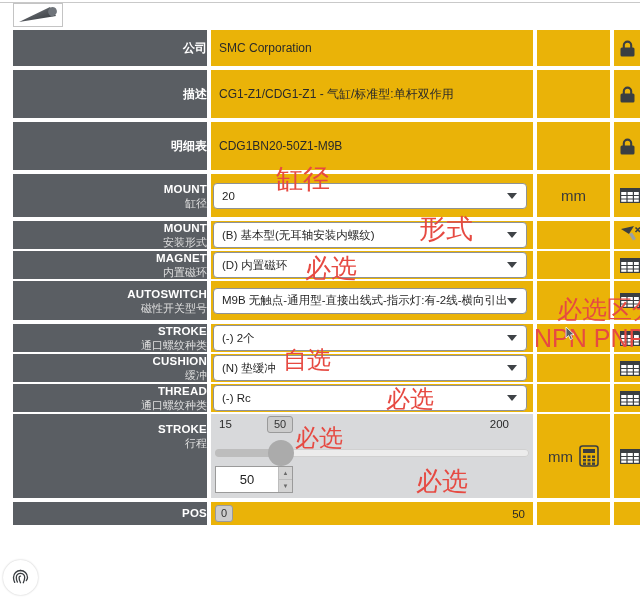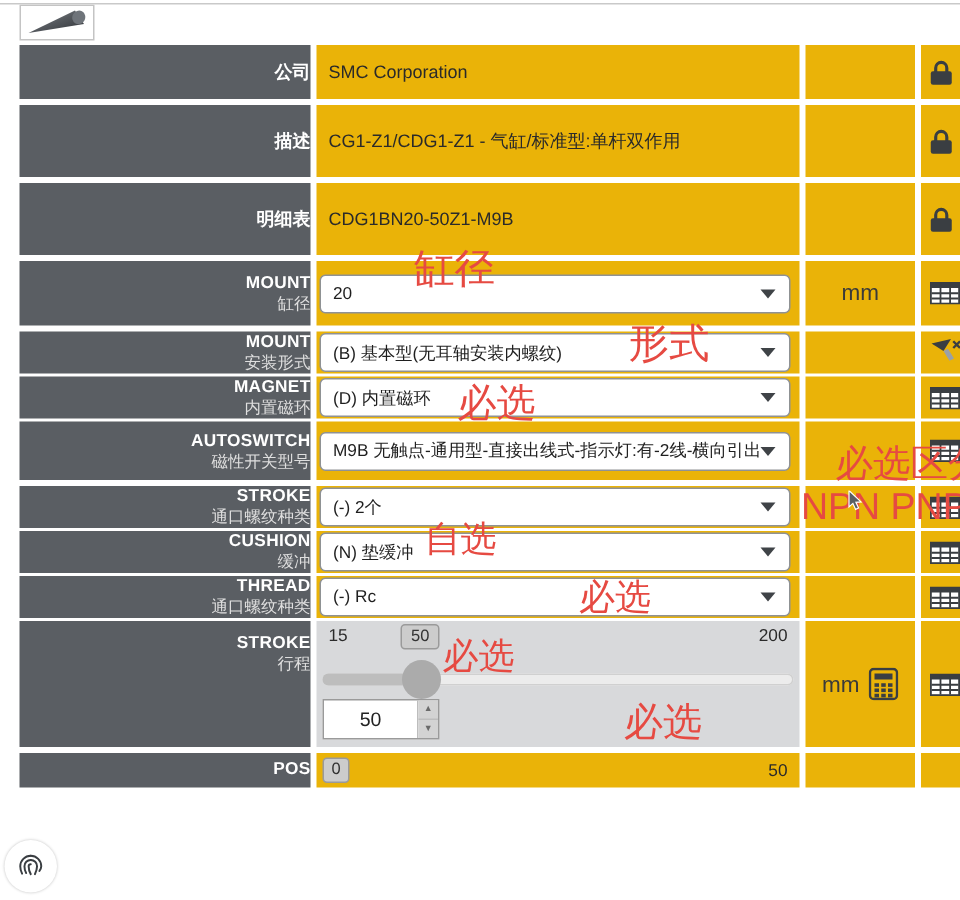--- a/index.html
+++ b/index.html
@@ -34,21 +34,21 @@
     margin-left:2px;position:relative;width:314px;height:26px;background:#fff;
     border:1px solid #8f9294;border-radius:4px;display:flex;align-items:center;
     padding:0 32px 0 8px;box-sizing:border-box;font-size:11.5px;color:#1f1f1f;white-space:nowrap;overflow:hidden;
   }
   .dd .caret{
     position:absolute;right:9px;top:50%;margin-top:-3px;width:0;height:0;
     border-left:5px solid transparent;border-right:5px solid transparent;border-top:6px solid #3f4347;
   }
   
   .stroke-cell{background:#d8d9db;position:relative;box-sizing:border-box;}
-  .stroke-scale{position:absolute;left:4px;right:6px;top:3px;height:16px;font-size:11.5px;color:#2a2a2a;}
+  .stroke-scale{position:absolute;left:4px;right:22px;top:3px;height:16px;font-size:11.5px;color:#2a2a2a;}
   .stroke-scale .min{position:absolute;left:4px;top:1px;}
   .stroke-scale .cur{
     position:absolute;left:52px;top:-1px;background:#cccccc;border:1px solid #9a9a9a;border-radius:3px;
     padding:0 6px;font-size:11px;line-height:15px;color:#333;
   }
   .stroke-scale .max{position:absolute;right:2px;top:1px;}
   .slider{position:absolute;left:4px;top:35px;width:314px;height:8px;border-radius:4px;background:#ececec;box-shadow:inset 0 0 0 1px #d0d0d0;}
   .slider .fill{position:absolute;left:0;top:0;height:8px;width:21%;background:#bdbdbd;border-radius:4px;}
   .slider .handle{position:absolute;top:-9px;left:21%;margin-left:-13px;width:26px;height:26px;border-radius:50%;background:#ababab;}
   .spin{

